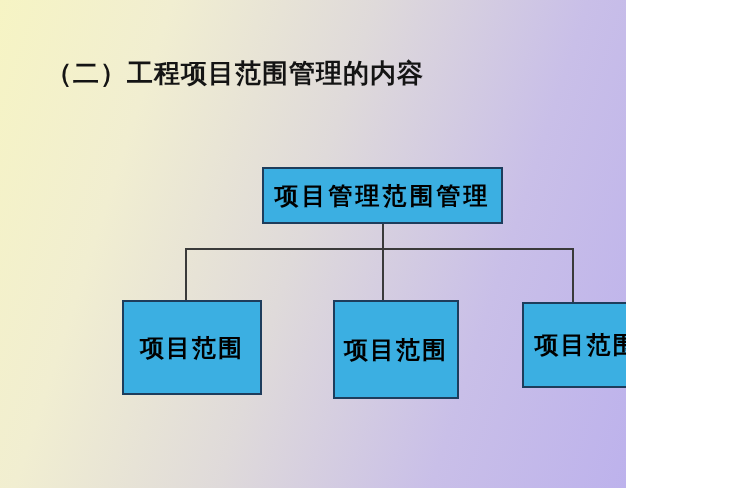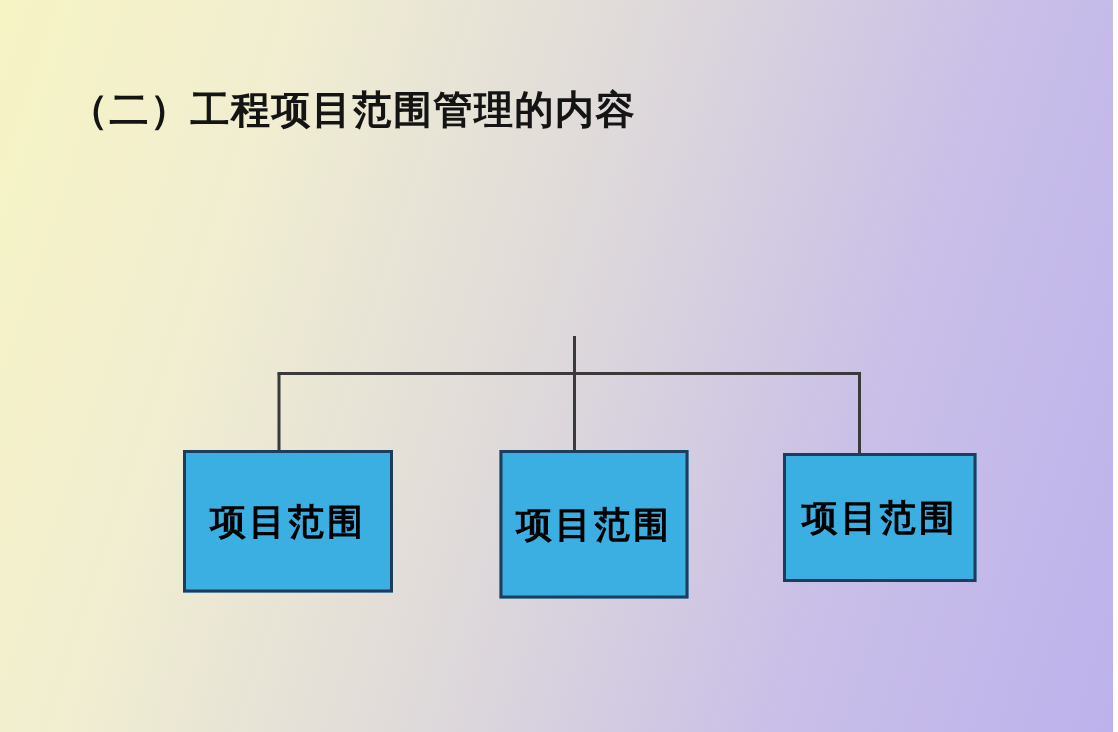--- a/index.html
+++ b/index.html
@@ -1,18 +1,18 @@
 <!DOCTYPE html>
 <html><head>
 <meta charset="utf-8">
 <style>
   html, body { margin: 0; padding: 0; }
   .slide {
     position: relative;
-    width: 742px;
+    width: 626px;
     height: 488px;
     overflow: hidden;
     background: linear-gradient(108deg,
       #f6f4c4 0%,
       #f1eed1 22%,
       #dfdada 48%,
       #c9bfe8 75%,
       #bdb2ec 100%);
     font-family: "DejaVu Sans", sans-serif;
   }
@@ -67,20 +67,23 @@
 <div class="slide">
 
   <div class="title">（二）工程项目范围管理的内容</div>
 
   <div class="connector conn-v-root"></div>
   <div class="connector conn-h-main"></div>
   <div class="connector conn-v-left"></div>
   <div class="connector conn-v-center"></div>
   <div class="connector conn-v-right"></div>
 
+  <div class="node node-root">
+    <span>项目管理范围管理</span>
+  </div>
 
   <div class="node node-child node-c1">
     <span>项目范围</span>
   </div>
 
   <div class="node node-child node-c2">
     <span>项目范围</span>
   </div>
 
   <div class="node node-child node-c3">

